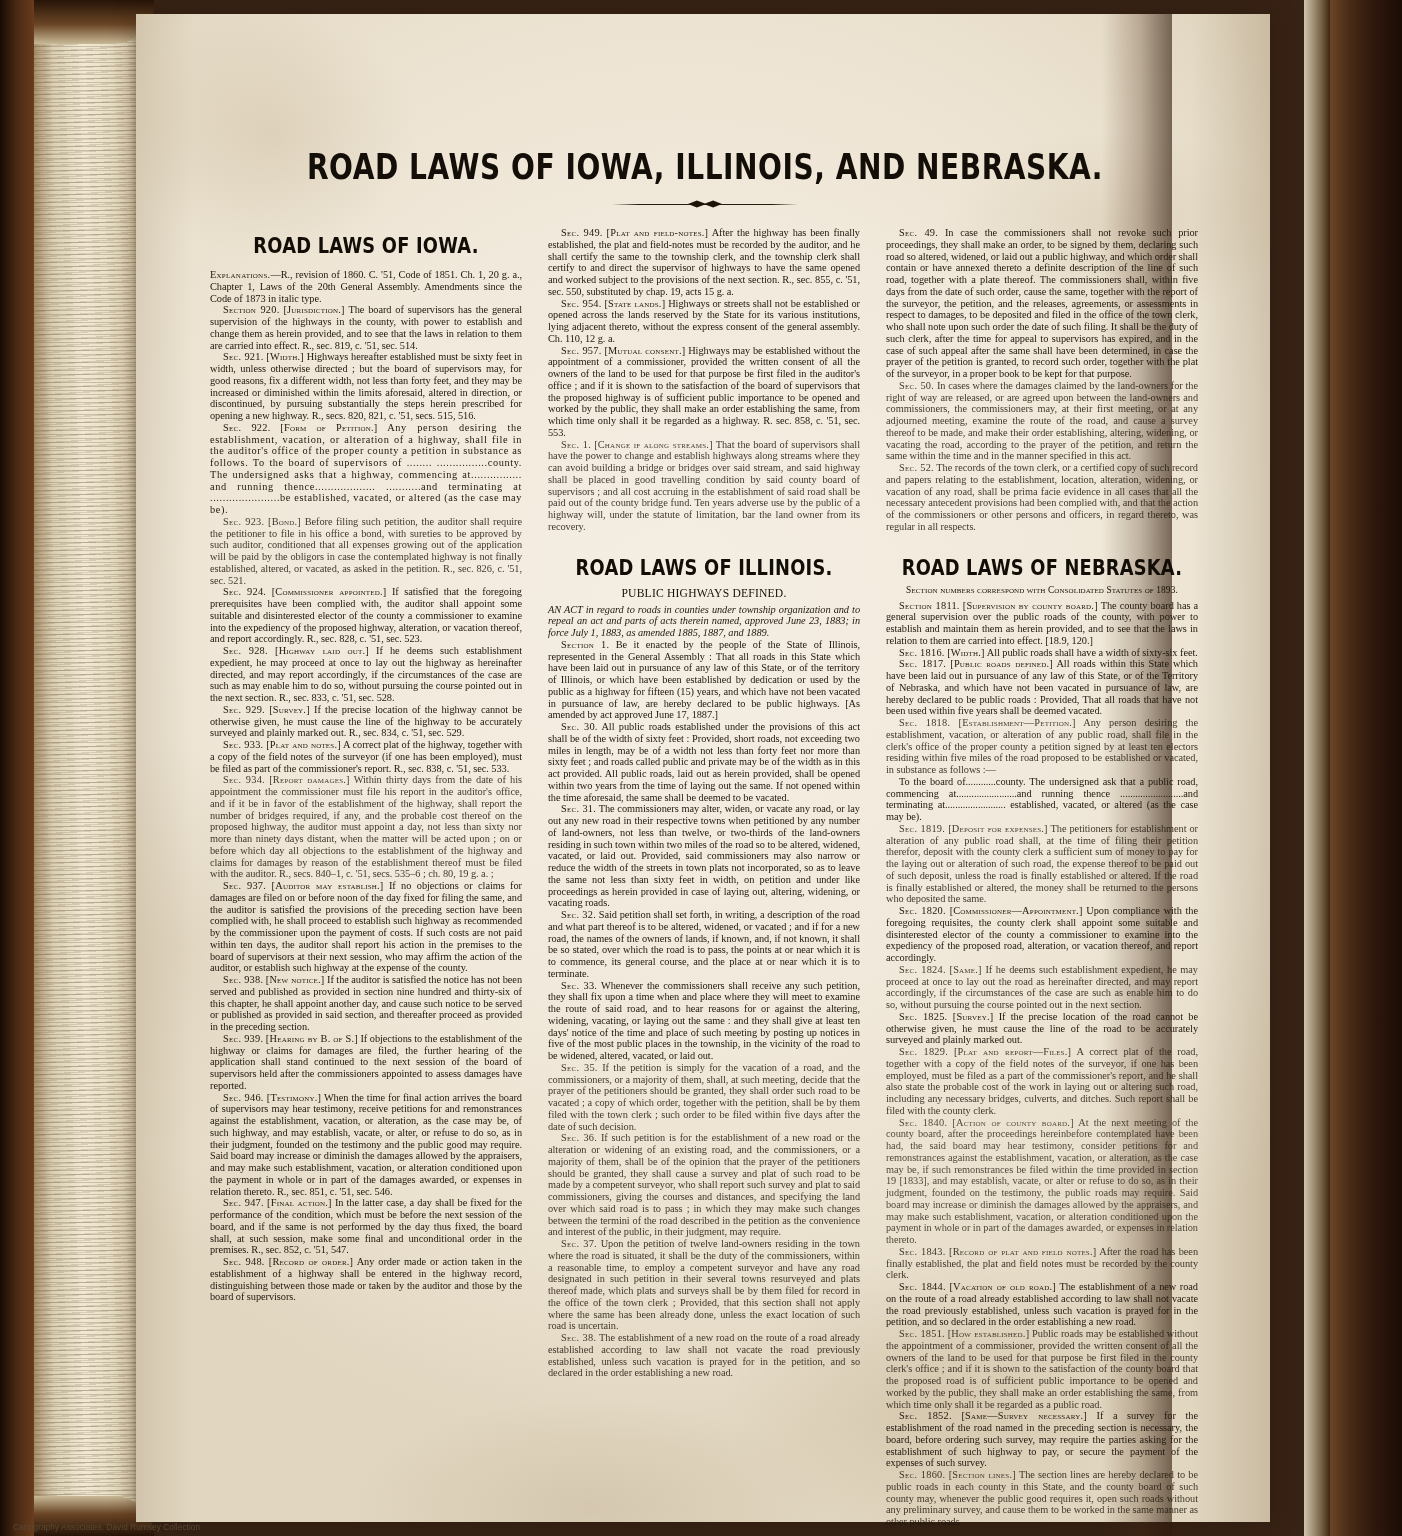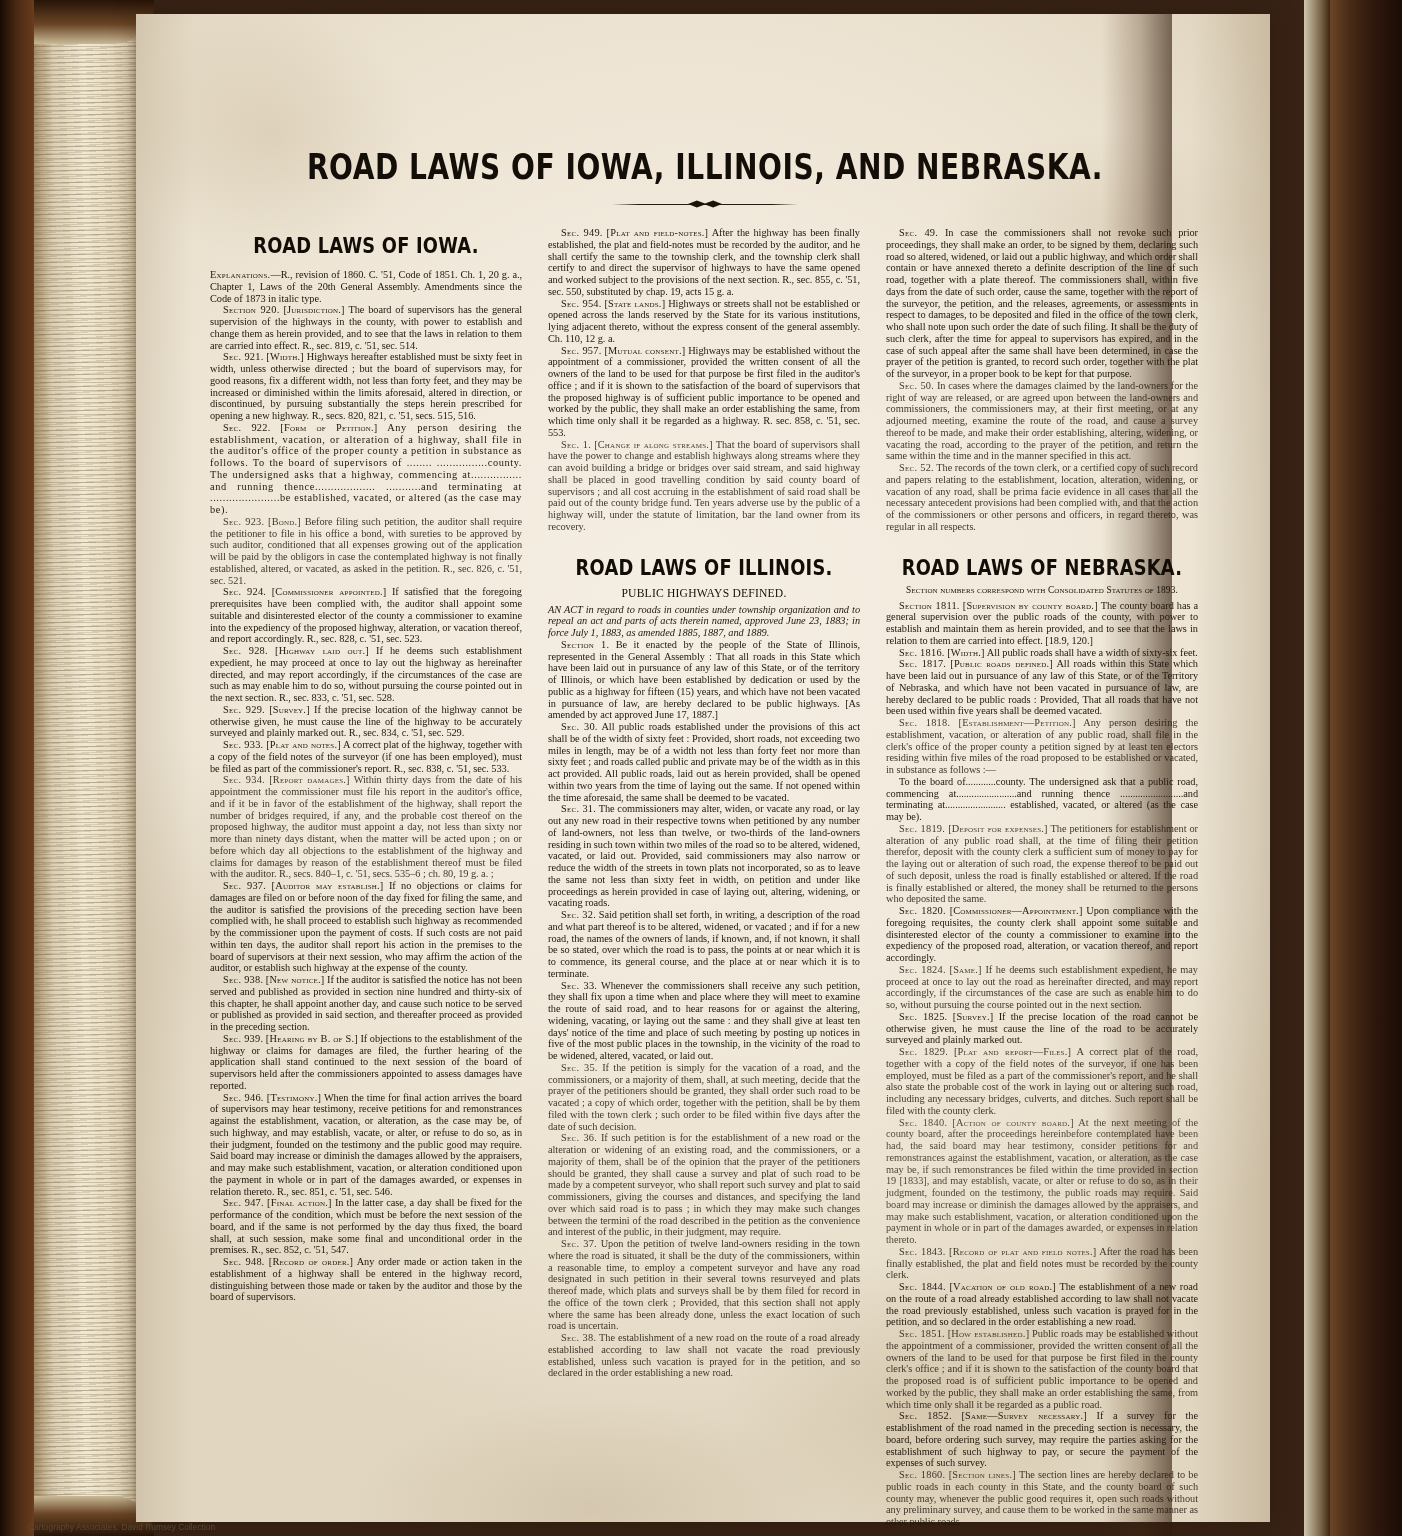--- a/index.html
+++ b/index.html
@@ -149,21 +149,21 @@
   .brk{font-variant:small-caps;letter-spacing:.2px;}
   i,em{font-style:italic;}
   .dots{letter-spacing:.6px;}
 
   
   .faint{opacity:.86;}
   .faintest{opacity:.78;}
 
   
   .credit{
-    position:absolute;left:28px;bottom:4px;
+    position:absolute;left:13px;bottom:4px;
     font-size:8.2px;color:#5a4a34;letter-spacing:.1px;
     font-family:"Liberation Sans", sans-serif;
   }
   
   .aged{filter:saturate(.94) contrast(1.02);}
 </style>
 </head>
 <body>
 
 <div id="scan" class="aged">

